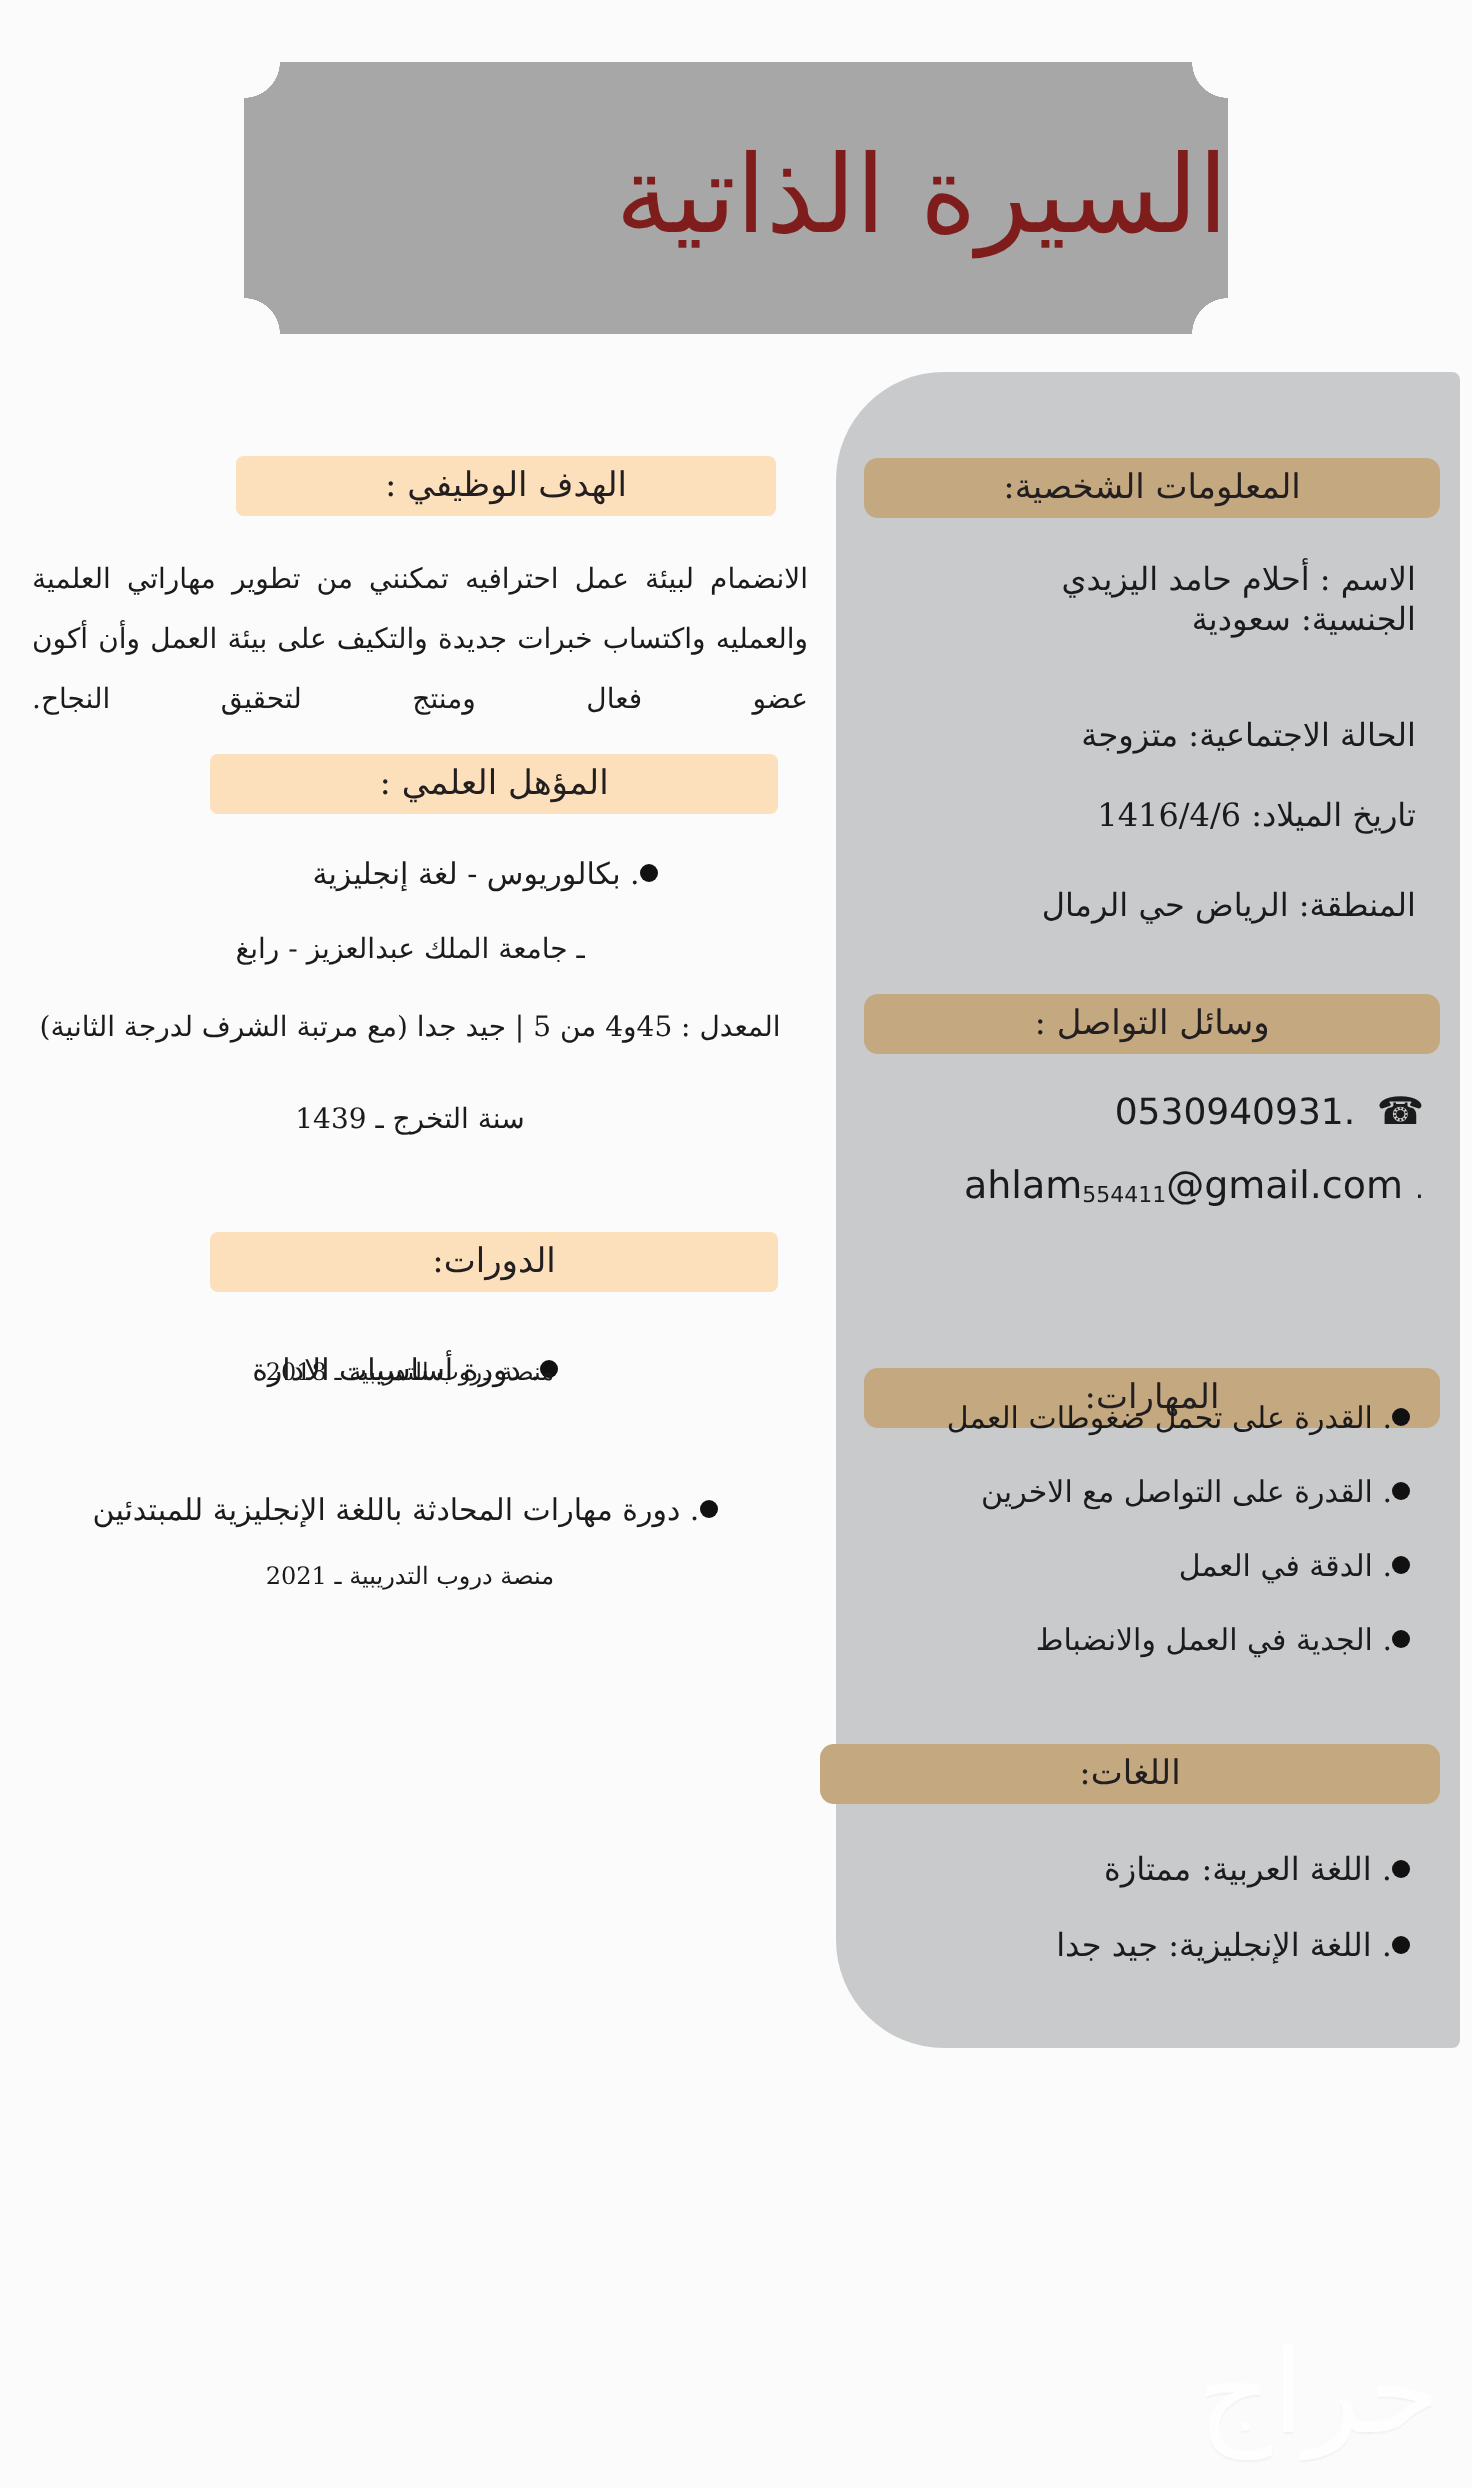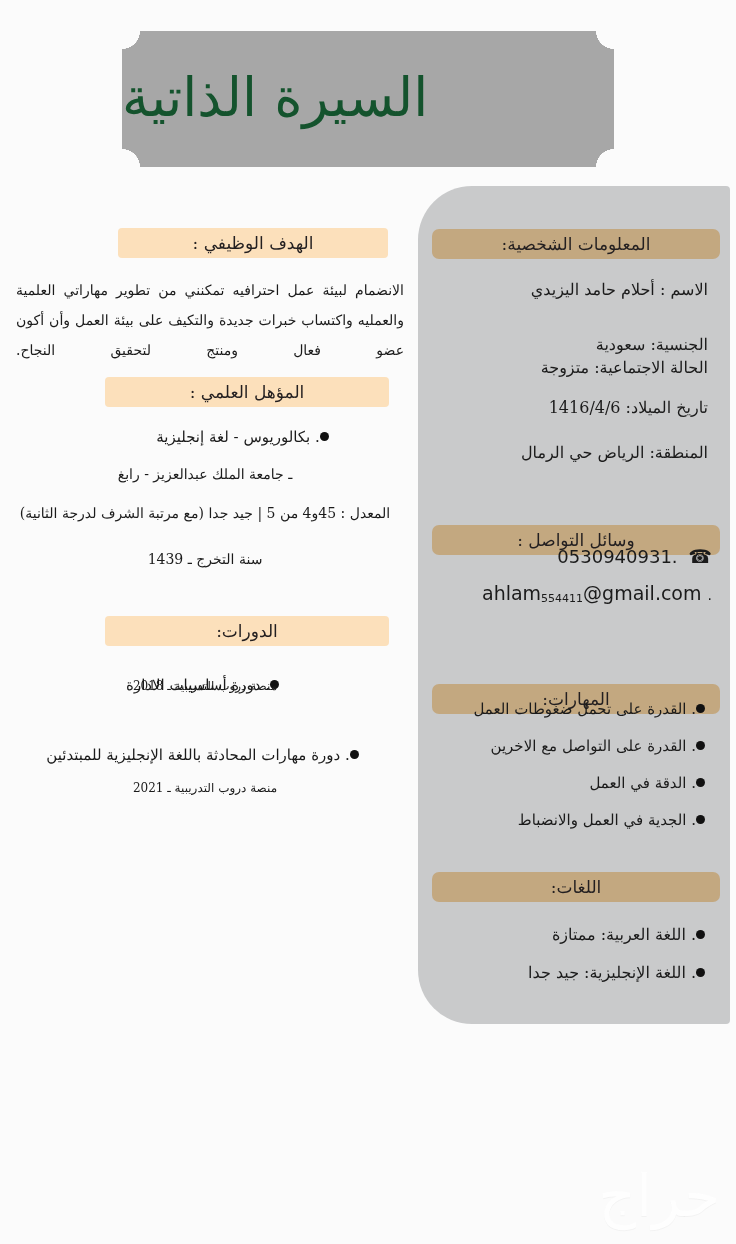--- a/index.html
+++ b/index.html
@@ -37,22 +37,22 @@
       radial-gradient(circle 18px at 0 0,    transparent 99%, #000 100%) top left    / 50% 50% no-repeat,
       radial-gradient(circle 18px at 100% 0, transparent 99%, #000 100%) top right   / 50% 50% no-repeat,
       radial-gradient(circle 18px at 0 100%, transparent 99%, #000 100%) bottom left / 50% 50% no-repeat,
       radial-gradient(circle 18px at 100% 100%, transparent 99%, #000 100%) bottom right/ 50% 50% no-repeat;
   }
   .banner-title {
     position: absolute;
     left: 0; right: 0;
     top: 50%;
     transform: translateY(-52%);
-    text-align: left;
-    color: #14532d;
+    text-align: right;
+    color: #7f1d1d;
     font-size: 54px;
     font-family: "DejaVu Serif", "Liberation Serif", serif;
     letter-spacing: 1px;
     line-height: 1;
   }
 
   
   .right-panel {
     position: absolute;
     right: 6px;
@@ -176,26 +176,26 @@
 <div class="page">
 
   <div class="banner">
     <div class="banner-title">السيرة الذاتية</div>
   </div>
 
   <div class="right-panel"></div>
 
   <div class="pill tan" style="right:16px; top:229px; width:288px;">المعلومات الشخصية:</div>
   <div class="txt info-line" style="right:28px; top:280px;">الاسم : أحلام حامد اليزيدي</div>
-  <div class="txt info-line" style="right:28px; top:335px;">الجنسية: سعودية</div>
+  <div class="txt info-line" style="right:28px; top:300px;">الجنسية: سعودية</div>
   <div class="txt info-line" style="right:28px; top:358px;">الحالة الاجتماعية: متزوجة</div>
   <div class="txt info-line" style="right:28px; top:398px;margin-left:16px;">تاريخ الميلاد: 1416/4/6</div>
   <div class="txt info-line" style="right:28px; top:443px;">المنطقة: الرياض حي الرمال</div>
 
-  <div class="pill tan" style="right:16px; top:525px; width:288px;margin-left:24px;">وسائل التواصل :</div>
+  <div class="pill tan" style="right:16px; top:497px; width:288px;margin-left:24px;">وسائل التواصل :</div>
   <div class="contact-line" style="position:absolute; right:24px; top:545px;">
     <span>0530940931.</span>
     <span class="ico">☎</span>
   </div>
   <div class="contact-line" style="position:absolute; right:24px; top:582px; font-size:19px;">
     <span>ahlam</span><span class="mail-sub">554411</span><span>@gmail.com</span>
     <span style="font-size:14px;">.</span>
   </div>
 
   <div class="pill tan" style="right:16px; top:646px; width:288px;margin-top:38px;">المهارات:</div>
@@ -205,21 +205,21 @@
   <div class="txt bullet-line" style="right:26px; top:737px;">
     <span class="dot"></span><span>. القدرة على التواصل مع الاخرين</span>
   </div>
   <div class="txt bullet-line" style="right:26px; top:774px;">
     <span class="dot"></span><span>. الدقة في العمل</span>
   </div>
   <div class="txt bullet-line" style="right:26px; top:811px;">
     <span class="dot"></span><span>. الجدية في العمل والانضباط</span>
   </div>
 
-  <div class="pill tan" style="right:16px; top:872px; width:288px;">اللغات:</div>
+  <div class="pill tan" style="right:16px; top:872px; width:310px;">اللغات:</div>
   <div class="txt bullet-line" style="right:26px; top:925px; font-size:16px;">
     <span class="dot"></span><span>. اللغة العربية: ممتازة</span>
   </div>
   <div class="txt bullet-line" style="right:26px; top:963px; font-size:16px;">
     <span class="dot"></span><span>. اللغة الإنجليزية: جيد جدا</span>
   </div>
 
   <div class="pill peach" style="left:118px; top:228px; width:270px;">الهدف الوظيفي :</div>
   <div class="objective-body" style="top:275px;">الانضمام لبيئة عمل احترافيه تمكنني من تطوير مهاراتي العلمية والعمليه واكتساب خبرات جديدة والتكيف على بيئة العمل وأن أكون عضو فعال ومنتج لتحقيق النجاح.</div>
 

